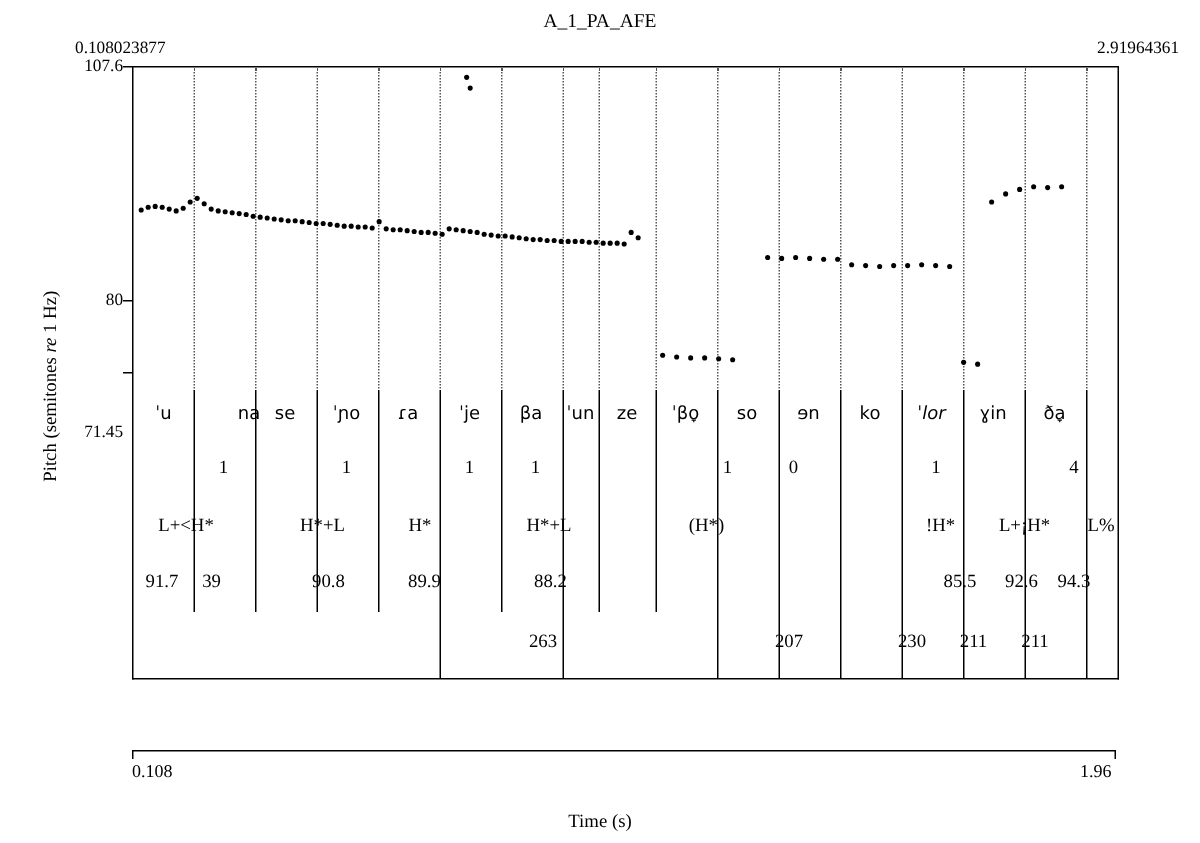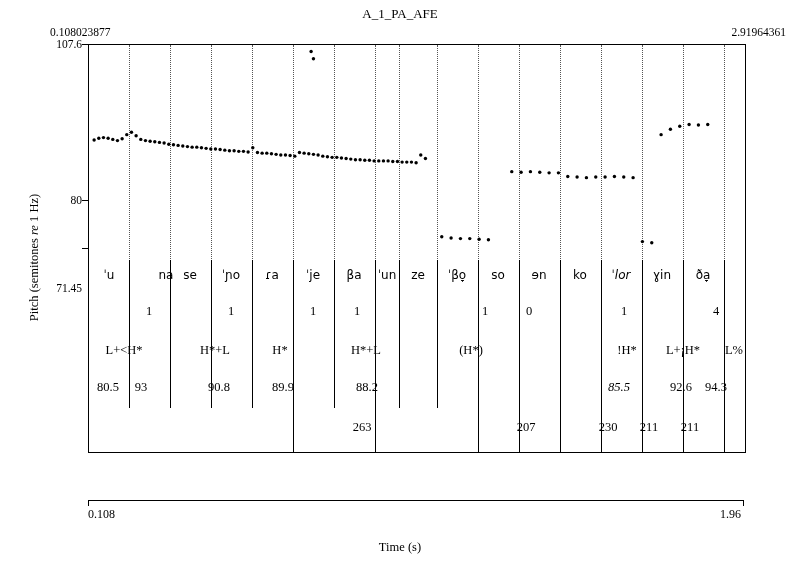--- a/index.html
+++ b/index.html
@@ -336,26 +336,26 @@
   <div class="cellline" style="left:286px;"></div>
     <div class="cellline" style="left:310px;"></div>
   <div class="cellline" style="left:348px;"></div>
     <div class="cellline" style="left:389px;"></div>
   <div class="cellline" style="left:430px;"></div>
     <div class="cellline" style="left:471px;"></div>
   <div class="cellline" style="left:512px;"></div>
     <div class="cellline" style="left:553px;"></div>
   <div class="cellline" style="left:594px;"></div>
     <div class="cellline" style="left:635px;"></div>
-  <span class="tierlabel" style="left:19px;">80.5</span>
-  <span class="tierlabel" style="left:52px;">93</span>
+  <span class="tierlabel" style="left:19px;">91.7</span>
+  <span class="tierlabel" style="left:52px;">39</span>
   <span class="tierlabel" style="left:130px;">90.8</span>
   <span class="tierlabel" style="left:194px;">89.9</span>
   <span class="tierlabel" style="left:278px;">88.2</span>
-  <span class="tierlabel" style="left:530px;font-style:italic;">85.5</span>
+  <span class="tierlabel" style="left:551px;">85.5</span>
   <span class="tierlabel" style="left:592px;">92.6</span>
   <span class="tierlabel" style="left:627px;">94.3</span>
 </div>
 
 <div class="tier t5">
   <div class="cellline" style="left:204px;"></div>
   <div class="cellline" style="left:286px;"></div>
   <div class="cellline" style="left:389px;"></div>
   <div class="cellline" style="left:430px;"></div>
   <div class="cellline" style="left:471px;"></div>

